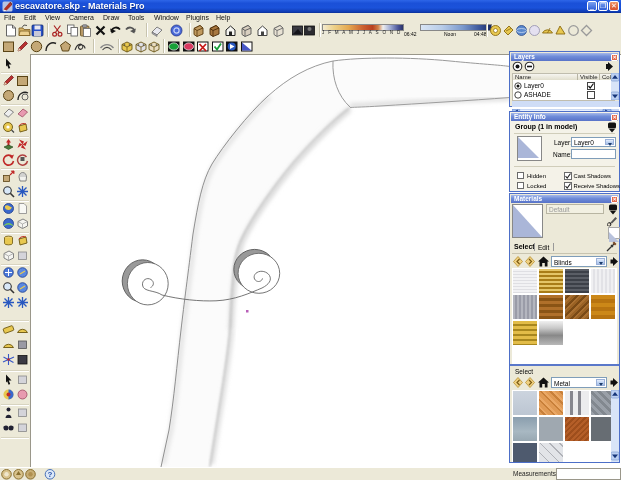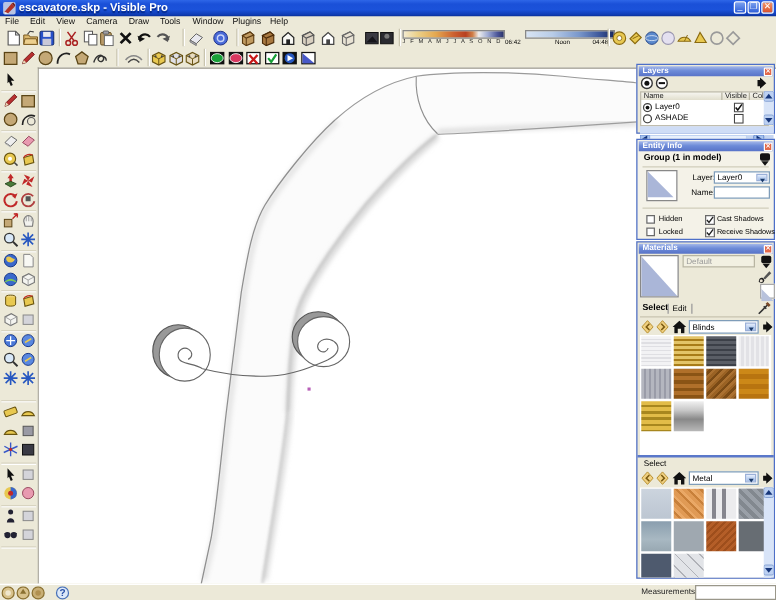--- a/index.html
+++ b/index.html
@@ -39,21 +39,21 @@
 </style></head>
 <body>
 
 <div id="titlebar" class="abs"></div>
 <svg class="abs" style="left:2px;top:1px" width="11" height="11" viewBox="0 0 11 11">
  <rect x="0.5" y="0.5" width="10" height="10" rx="1.5" fill="#b8c4e4"></rect>
  <path d="M1.5,8.5 L7.5,1.5 L9.5,4.5 L4.5,9.5 Z" fill="#b03226"></path>
  <path d="M1.5,8.5 L4.5,9.5 L2.2,10.2 Z" fill="#f4f4f0"></path>
  <path d="M7.5,1.5 L9.5,4.5 L10.2,3 L8.8,1 Z" fill="#7a2018"></path>
 </svg>
-<div id="title-txt" class="abs">escavatore.skp - Visible Pro</div>
+<div id="title-txt" class="abs">escavatore.skp - Materials Pro</div>
 <div class="winbtn" style="right:24px;background:linear-gradient(180deg,#7ba1ef,#2e5ed8);">_</div>
 <div class="winbtn" style="right:13px;background:linear-gradient(180deg,#7ba1ef,#2e5ed8);">❐</div>
 <div class="winbtn" style="right:2px;background:linear-gradient(180deg,#f0966a,#d8502c);">✕</div>
 
 <div id="menubar" class="abs">
 <span style="left:4px">File</span>
     <span style="left:24px">Edit</span>
 <span style="left:45px">View</span>
     <span style="left:69px">Camera</span>
 <span style="left:103px">Draw</span>

